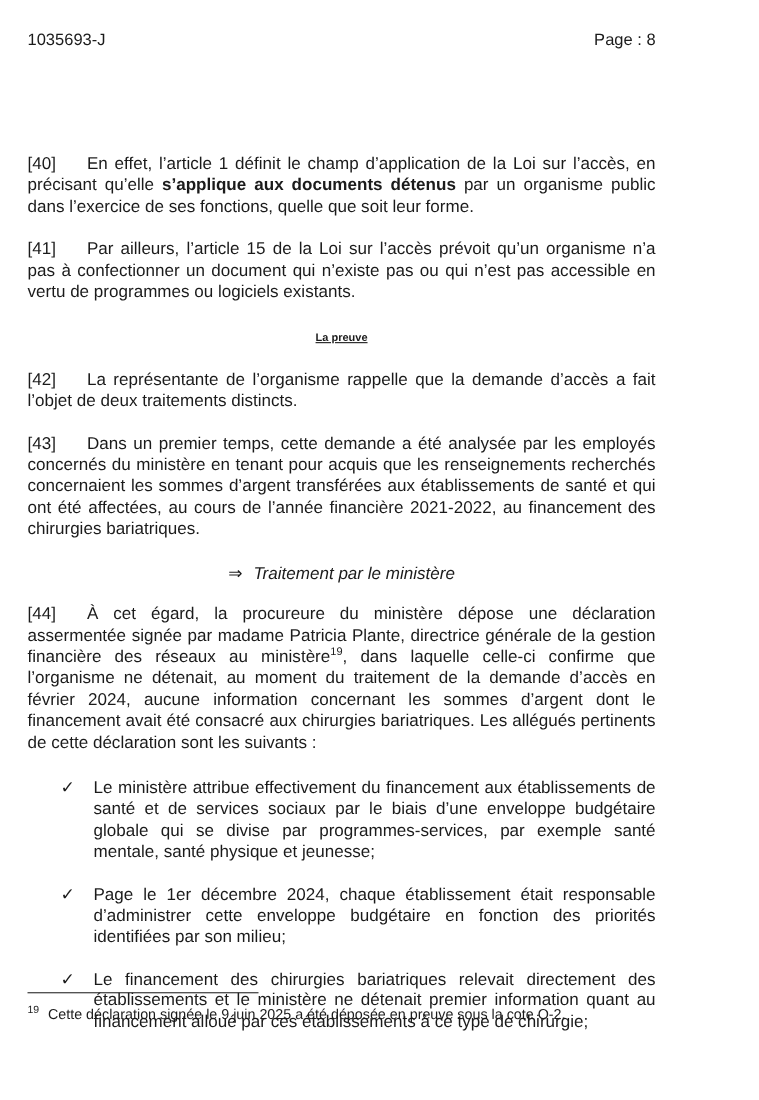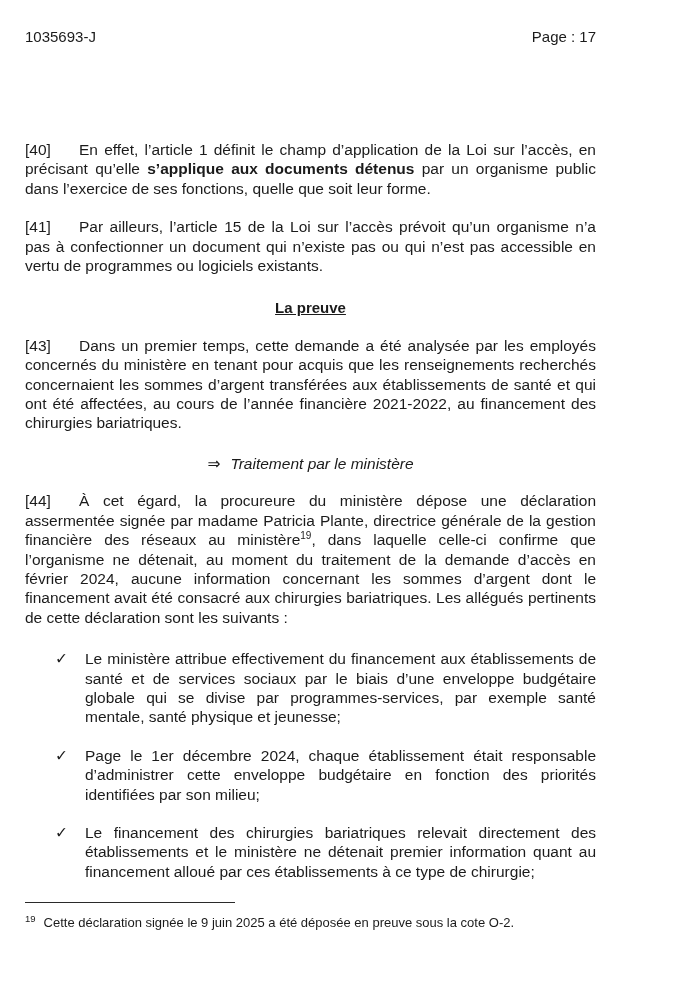--- a/index.html
+++ b/index.html
@@ -102,31 +102,32 @@
     margin-right: 8px;
   }
 </style>
 </head>
 <body>
 
 <div class="page">
 
   <div class="page-header">
     <span>1035693-J</span>
-    <span>Page : 17</span>
+    <span>Page : 8</span>
   </div>
 
   <div class="content">
 
     <p class="para"><span class="pnum">[40]</span><span>En effet, l’article 1 définit le champ d’application de la Loi sur l’accès, en précisant qu’elle </span><strong>s’applique aux documents détenus</strong><span> par un organisme public dans l’exercice de ses fonctions, quelle que soit leur forme.</span></p>
 
     <p class="para"><span class="pnum">[41]</span><span>Par ailleurs, l’article 15 de la Loi sur l’accès prévoit qu’un organisme n’a pas à confectionner un document qui n’existe pas ou qui n’est pas accessible en vertu de programmes ou logiciels existants.</span></p>
 
-    <h2 class="section-heading" style="font-size:15px;"><span class="hd">La preuve</span></h2>
+    <h2 class="section-heading" style="font-size:10px;"><span class="hd">La preuve</span></h2>
 
+    <p class="para"><span class="pnum">[42]</span><span>La représentante de l’organisme rappelle que la demande d’accès a fait l’objet de deux traitements distincts.</span></p>
 
     <p class="para"><span class="pnum">[43]</span><span>Dans un premier temps, cette demande a été analysée par les employés concernés du ministère en tenant pour acquis que les renseignements recherchés concernaient les sommes d’argent transférées aux établissements de santé et qui ont été affectées, au cours de l’année financière 2021-2022, au financement des chirurgies bariatriques.</span></p>
 
     <div class="sub-heading"><span class="arrow">⇒</span><span class="sub-label">Traitement par le ministère</span></div>
 
     <p class="para"><span class="pnum">[44]</span><span>À cet égard, la procureure du ministère dépose une déclaration assermentée signée par madame Patricia Plante, directrice générale de la gestion financière des réseaux au ministère</span><sup class="fnref">19</sup><span>, dans laquelle celle-ci confirme que l’organisme ne détenait, au moment du traitement de la demande d’accès en février 2024, aucune information concernant les sommes d’argent dont le financement avait été consacré aux chirurgies bariatriques. Les allégués pertinents de cette déclaration sont les suivants :</span></p>
 
     <ul class="checklist">
       <li>
         <span class="check-marker">✓</span>

